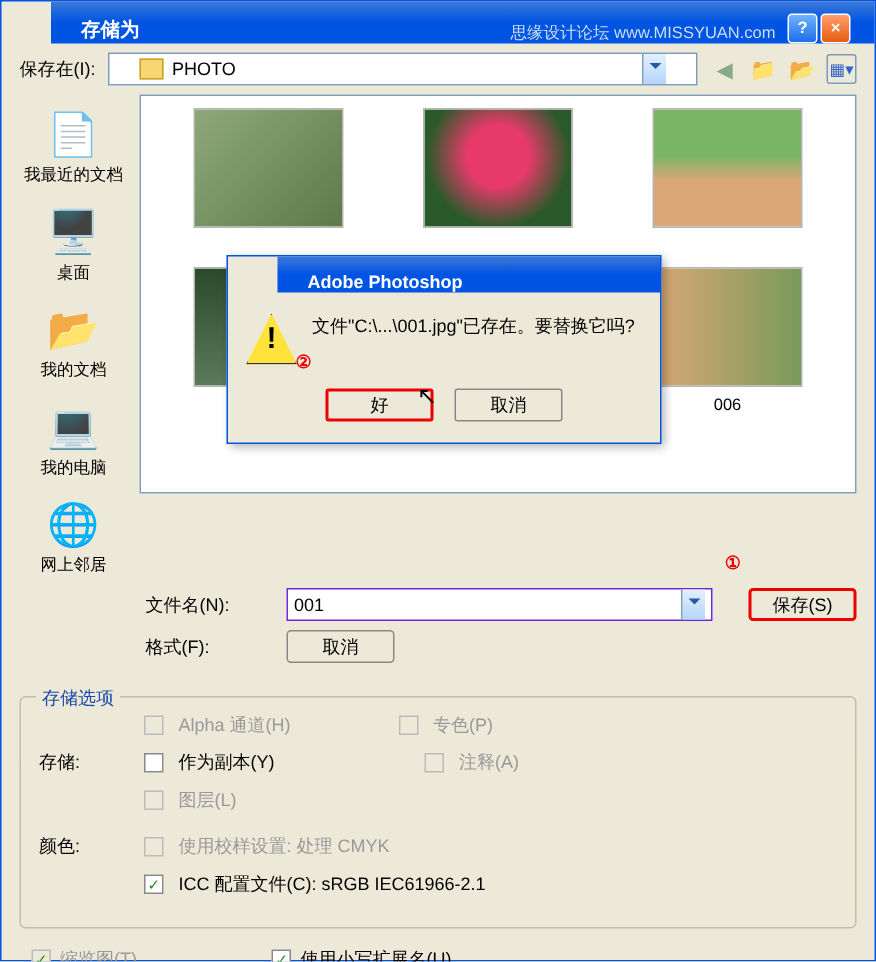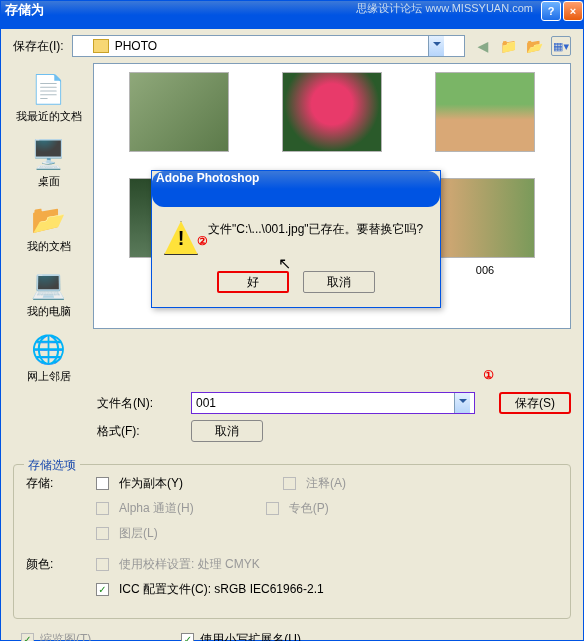--- a/index.html
+++ b/index.html
@@ -1,18 +1,18 @@
 <!DOCTYPE html>
 <html><head>
 <meta charset="utf-8">
 <style>
 * { box-sizing: border-box; margin: 0; padding: 0; font-family: "Microsoft YaHei", SimSun, Arial, sans-serif; }
 body { background: #ece9d8; width: 584px; height: 641px; overflow: hidden; }
 .window { width: 584px; height: 641px; border: 1px solid #0054e3; background: #ece9d8; }
-.titlebar { height: 28px; background: linear-gradient(to bottom, #3b78d8 0%, #0054e3 50%, #0054e3 100%); display: flex; align-items: flex-start; padding: 0 0; color: #fff; }
+.titlebar { height: 28px; background: linear-gradient(to bottom, #3b78d8 0%, #0054e3 50%, #0054e3 100%); display: flex; align-items: flex-end; padding: 0 16px; color: #fff; margin-left: 33px; }
 .titlebar-text { flex: 1; font-size: 13px; font-weight: bold; padding-left: 4px; }
 .titlebar-right { font-size: 11px; margin-right: 8px; color: #cde; }
 .titlebar-btns { display: flex; gap: 2px; }
 .titlebar-btn { width: 20px; height: 20px; background: linear-gradient(to bottom, #ff9e6e, #e85c0e); border: 1px solid #fff; border-radius: 3px; display: flex; align-items: center; justify-content: center; font-size: 11px; color: #fff; font-weight: bold; }
 .titlebar-btn.help { background: linear-gradient(to bottom, #6eb3ff, #1e6ee8); }
 
 .topbar { display: flex; align-items: center; padding: 6px 12px; gap: 8px; }
 .label { font-size: 12px; color: #000; }
 .combo { flex: 1; height: 22px; border: 1px solid #7f9db9; background: #fff; display: flex; align-items: center; padding: 0 20px; font-size: 12px; }
 .combo-icon { width: 16px; height: 14px; background: #f7d774; border: 1px solid #c9a227; margin-right: 6px; }
@@ -53,21 +53,21 @@
 .opt-col2 { margin-left: 80px; }
 .chk { width: 13px; height: 13px; border: 1px solid #888; background: #fff; display: inline-flex; align-items: center; justify-content: center; font-size: 10px; color: #1a8a1a; }
 .chk.checked::after { content: "✓"; }
 .chk.disabled { background: #ece9d8; border-color: #bbb; }
 .opt-text { color: #000; }
 .opt-text.disabled { color: #999; }
 
 .bottom-row { display: flex; align-items: center; gap: 90px; padding: 4px 20px 8px; font-size: 12px; }
 
 .dialog { position: absolute; left: 151px; top: 170px; width: 290px; background: #ece9d8; border: 1px solid #0054e3; box-shadow: 2px 2px 6px rgba(0,0,0,.3); }
-.dialog .titlebar { height: 36px; border-radius: 12px; }
+.dialog .titlebar { height: 24px; }
 .dialog-body { padding: 14px 12px 10px; display: flex; gap: 10px; }
 .warn-icon { width: 34px; height: 34px; background: #ffe23a; border: 1px solid #333; display: flex; align-items: center; justify-content: center; font-weight: bold; font-size: 20px; clip-path: polygon(50% 0, 100% 100%, 0 100%); }
 .dialog-msg { font-size: 12px; flex: 1; }
 .dialog-btns { display: flex; justify-content: center; gap: 14px; padding: 6px 0 14px; position: relative; }
 .dlg-btn { width: 72px; height: 22px; border: 1px solid #888; background: #ece9d8; font-size: 12px; border-radius: 2px; }
 .dlg-btn.ok { border: 2px solid #e00; }
 .circled { position: absolute; color: #e00; font-weight: bold; font-size: 12px; }
 .circled.c1 { right: 90px; top: 368px; }
 .circled.c2 { left: 197px; top: 234px; }
 .cursor { position: absolute; left: 278px; top: 254px; font-size: 16px; z-index: 20; pointer-events: none; }
@@ -165,34 +165,34 @@
     </div>
     <div class="form-row">
       <span class="label-col">格式(F):</span>
       <button class="btn">取消</button>
     </div>
   </div>
 
   <div class="opts-box">
     <span class="opts-title">存储选项</span>
     <div class="opt-row">
+      <span class="opt-label"></span>
+      <span class="chk disabled"></span>
+      <span class="opt-text disabled">Alpha 通道(H)</span>
+      <span style="margin-left:52px"></span>
+      <span class="chk disabled"></span>
+      <span class="opt-text disabled">专色(P)</span>
+    </div>
+    <div class="opt-row">
       <span class="opt-label">存储:</span>
       <span class="chk"></span>
       <span class="opt-text"><span>作为副本(Y)</span></span>
       <span class="opt-col2"></span>
       <span class="chk disabled"></span>
       <span class="opt-text disabled">注释(A)</span>
-    </div>
-    <div class="opt-row">
-      <span class="opt-label"></span>
-      <span class="chk disabled"></span>
-      <span class="opt-text disabled">Alpha 通道(H)</span>
-      <span style="margin-left:52px"></span>
-      <span class="chk disabled"></span>
-      <span class="opt-text disabled">专色(P)</span>
     </div>
     <div class="opt-row">
       <span class="opt-label"></span>
       <span class="chk disabled"></span>
       <span class="opt-text disabled">图层(L)</span>
     </div>
     <div class="opt-row" style="margin-top:14px">
       <span class="opt-label">颜色:</span>
       <span class="chk disabled"></span>
       <span class="opt-text disabled">使用校样设置: 处理 CMYK</span>

